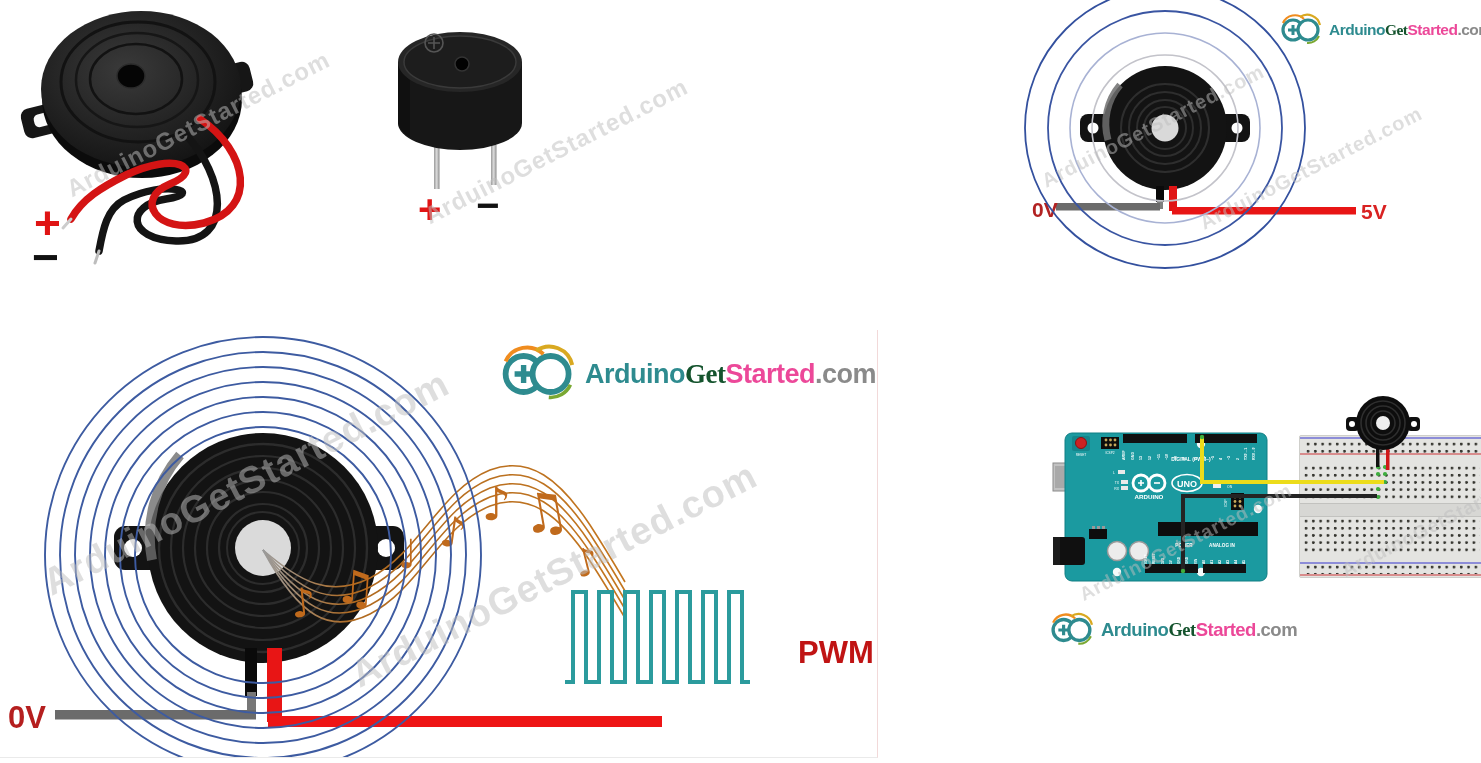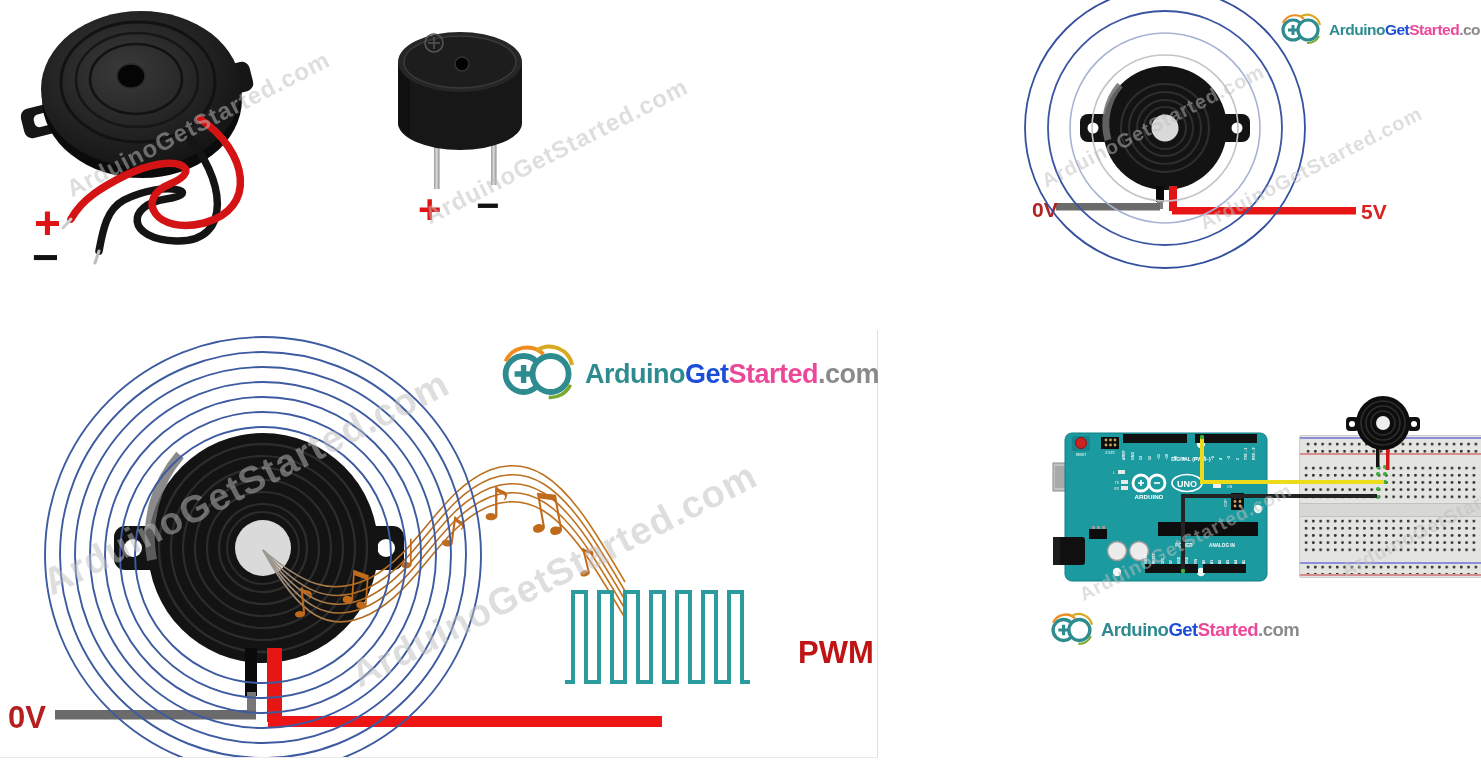--- a/index.html
+++ b/index.html
@@ -7,21 +7,21 @@
          font-family:"Liberation Sans",sans-serif;}
   .abs{position:absolute;}
   svg{display:block;overflow:visible;}
   
   .wm{position:absolute;color:#bfbfbf;opacity:.5;font-weight:700;
       transform:rotate(-27deg);transform-origin:left top;white-space:nowrap;
       letter-spacing:1px;pointer-events:none;}
   
   .logo{position:absolute;display:flex;align-items:center;gap:5px;}
   .logo-text{font-weight:700;white-space:nowrap;letter-spacing:-.5px;}
-  .lg-a{color:#2e8b8f;} .lg-g{color:#1d4ed8;} .lg-s{color:#ec4899;} .lg-c{color:#8a8a8a;}
+  .lg-a{color:#2e8b8f;} .lg-g{color:#14532d;font-family:Liberation Serif, serif;} .lg-s{color:#ec4899;} .lg-c{color:#8a8a8a;}
   
   .bl-panel{border-right:1px solid #f2d9d9;border-bottom:1px solid #eaeaea;}
   
   .bb{position:absolute;background:#e4e4e1;border:1px solid #cfcfcb;border-radius:2px;}
   .bb .line{position:absolute;left:0;right:0;height:2px;}
   .bb .holes{position:absolute;
      background-image:radial-gradient(circle at 3px 3px,#35352f 1.1px,rgba(0,0,0,0) 1.7px);
      background-size:7.3px 7.2px;}
   .bb .groove{position:absolute;left:0;right:0;background:#d7d7d4;
      border-top:1px solid #c2c2bf;border-bottom:1px solid #c2c2bf;}

